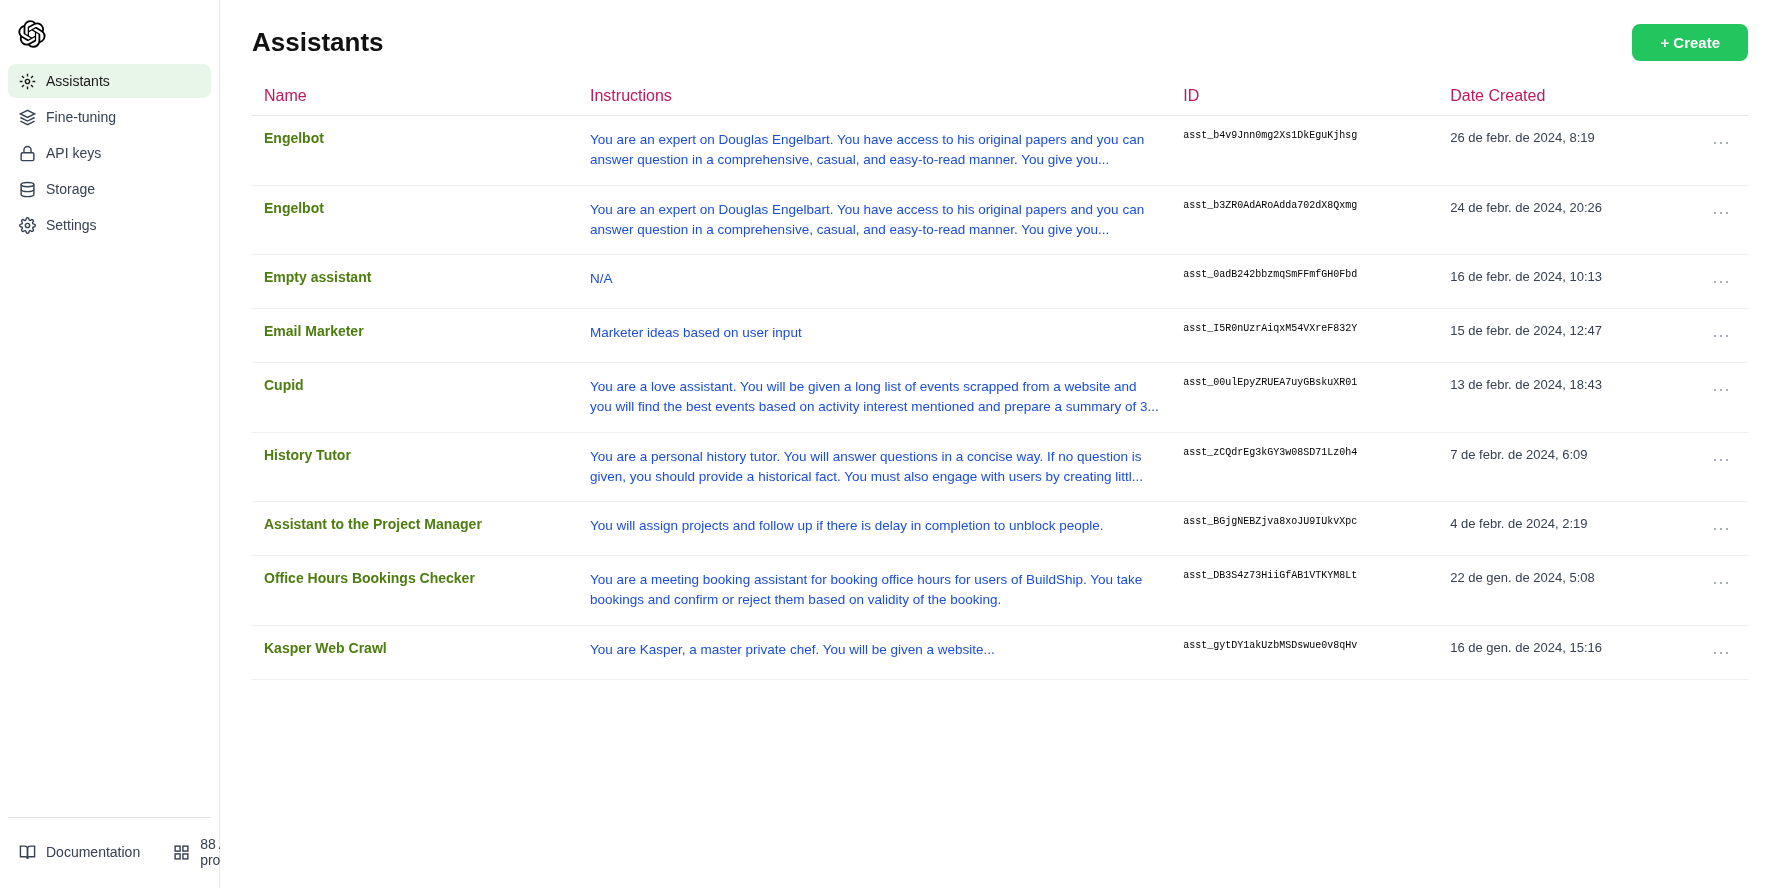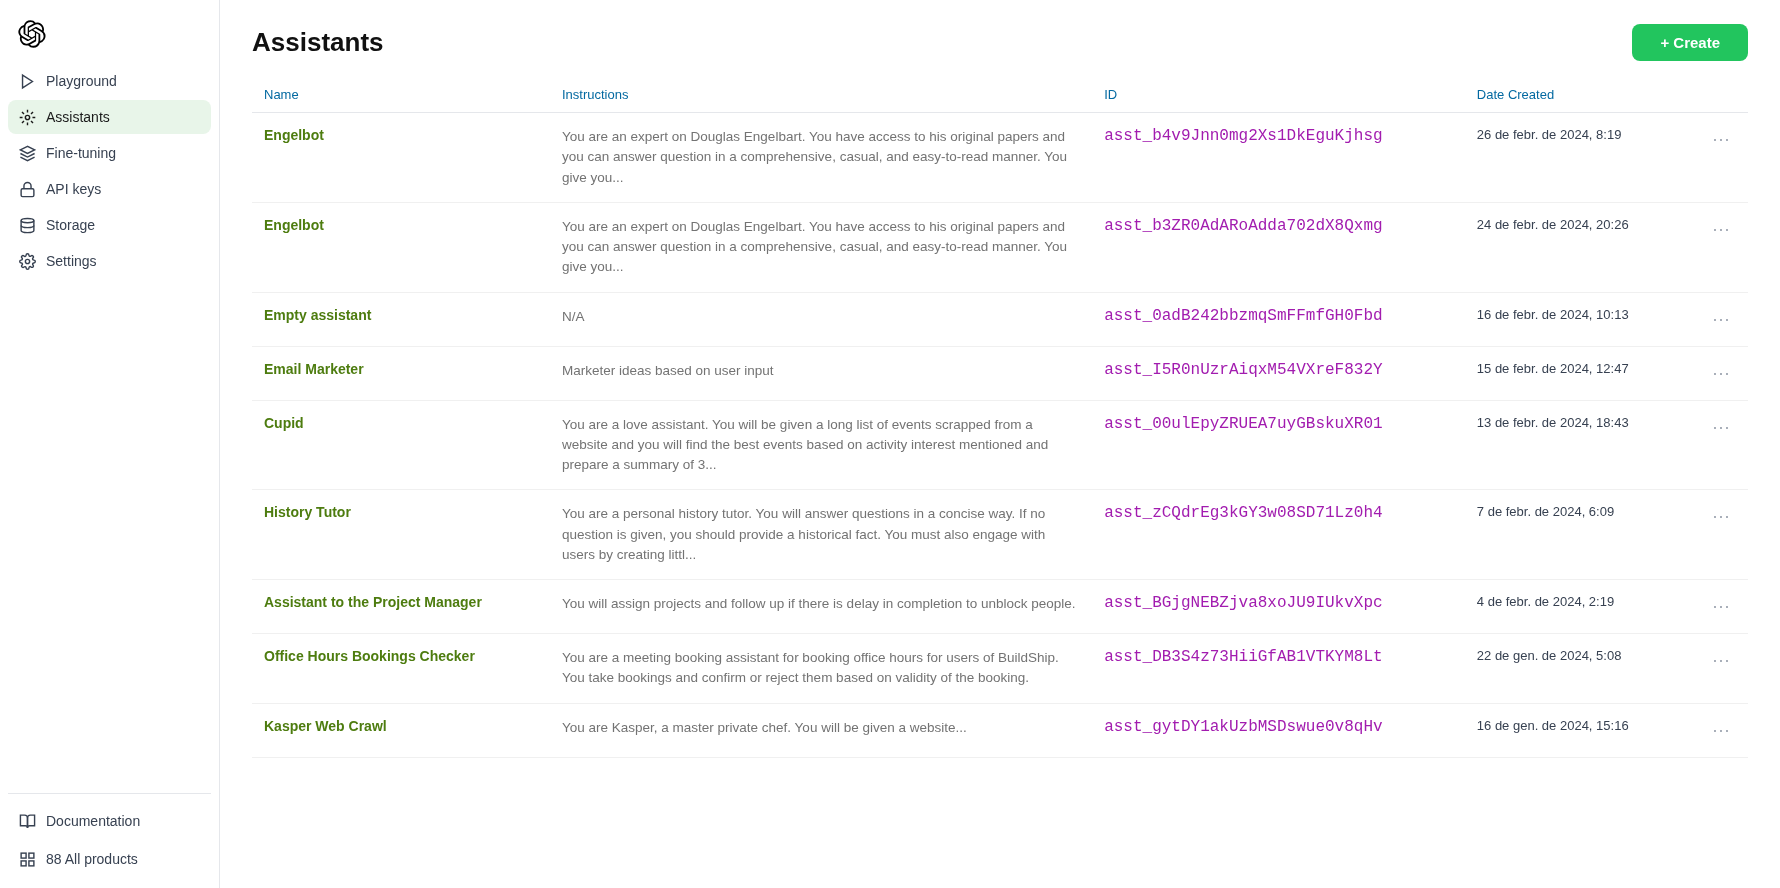--- a/index.html
+++ b/index.html
@@ -40,22 +40,21 @@
       cursor: pointer;
       font-size: 14px;
       color: #374151;
       text-decoration: none;
       font-weight: 400;
     }
     .sidebar-item.active { background: #e8f5e9; color: #1a1a1a; font-weight: 500; }
     .sidebar-item .icon { width: 18px; height: 18px; display: flex; align-items: center; justify-content: center; flex-shrink: 0; }
     .sidebar-bottom {
       display: flex;
-      flex-direction: column;
-      gap: 4px;
+      gap: 12px;
       border-top: 1px solid #e5e7eb;
       padding-top: 10px;
       margin-top: 8px;
     }
 
     
     .main {
       flex: 1;
       display: flex;
       flex-direction: column;
@@ -93,51 +92,51 @@
       flex: 1;
       overflow-y: auto;
       padding: 0 32px;
     }
     table {
       width: 100%;
       border-collapse: collapse;
     }
     thead th {
       text-align: left;
-      font-size: 13px;
+      font-size: 16px;
       font-weight: 500;
-      color: #0369a1;
+      color: #be185d;
       padding: 10px 12px;
       border-bottom: 1px solid #e5e7eb;
     }
     tbody tr {
       border-bottom: 1px solid #f0f0f0;
     }
     tbody td {
       padding: 14px 12px;
       vertical-align: top;
       font-size: 14px;
       color: #374151;
     }
     .td-name {
       font-weight: 700;
       color: #4d7c0f;
       white-space: nowrap;
       min-width: 200px;
     }
     .td-instructions {
-      color: #737373;
+      color: #1d4ed8;
       font-size: 13.5px;
       max-width: 440px;
       line-height: 1.5;
     }
     .td-id {
       font-family: 'Courier New', monospace;
-      font-size: 16px;
-      color: #a21caf;
+      font-size: 10px;
+      color: #000000;
       white-space: nowrap;
     }
     .td-date {
       white-space: nowrap;
       font-size: 13px;
       color: #374151;
       min-width: 170px;
     }
     .td-actions {
       text-align: right;
@@ -158,28 +157,20 @@
 
 <nav class="sidebar">
   <div class="sidebar-logo">
 
     <svg viewBox="0 0 41 41" fill="none" xmlns="http://www.w3.org/2000/svg">
       <path d="M37.532 16.87a9.963 9.963 0 00-.856-8.184 10.079 10.079 0 00-10.855-4.835 9.964 9.964 0 00-7.504-3.336 10.079 10.079 0 00-9.612 6.977 9.967 9.967 0 00-6.664 4.834 10.08 10.08 0 001.24 11.817 9.965 9.965 0 00.856 8.185 10.079 10.079 0 0010.855 4.835 9.965 9.965 0 007.504 3.336 10.078 10.078 0 009.617-6.981 9.967 9.967 0 006.663-4.834 10.079 10.079 0 00-1.244-11.814zM22.498 37.886a7.474 7.474 0 01-4.799-1.735c.061-.033.168-.091.237-.134l7.964-4.6a1.294 1.294 0 00.655-1.134V19.054l3.366 1.944a.12.12 0 01.066.092v9.299a7.505 7.505 0 01-7.49 7.496zM6.392 31.006a7.471 7.471 0 01-.894-5.023c.06.036.162.099.237.141l7.964 4.6a1.297 1.297 0 001.308 0l9.724-5.614v3.888a.12.12 0 01-.048.103L16.51 33.74a7.505 7.505 0 01-10.118-2.734zM4.297 13.62A7.469 7.469 0 018.2 10.333c0 .068-.004.19-.004.274v9.201a1.294 1.294 0 00.654 1.132l9.723 5.614-3.366 1.944a.12.12 0 01-.114.012L7.044 23.86a7.504 7.504 0 01-2.747-10.24zm27.658 6.437l-9.724-5.615 3.367-1.943a.121.121 0 01.114-.012l8.048 4.648a7.498 7.498 0 01-1.158 13.528v-9.476a1.293 1.293 0 00-.647-1.13zm3.35-5.043c-.059-.037-.162-.099-.236-.141l-7.965-4.6a1.298 1.298 0 00-1.308 0l-9.723 5.614v-3.888a.12.12 0 01.048-.103l8.051-4.648a7.498 7.498 0 0111.133 7.766zm-21.063 6.929l-3.367-1.944a.12.12 0 01-.065-.092v-9.299a7.497 7.497 0 0112.293-5.756 6.94 6.94 0 00-.236.134l-7.965 4.6a1.294 1.294 0 00-.654 1.132l-.006 11.225zm1.829-3.943l4.33-2.501 4.332 2.497v4.998l-4.330 2.500-4.332-2.499V18z" fill="currentColor"></path>
     </svg>
   </div>
 
   <div class="sidebar-nav">
-    <div class="sidebar-item">
-      <span class="icon">
-        <svg width="17" height="17" viewBox="0 0 24 24" fill="none" stroke="currentColor" stroke-width="2">
-            <polygon points="5 3 19 12 5 21 5 3"></polygon>
-          </svg>
-      </span>
-      <span>Playground</span>
-    </div>
     <div class="sidebar-item active">
       <span class="icon">
         <svg width="17" height="17" viewBox="0 0 24 24" fill="none" stroke="currentColor" stroke-width="2">
             <circle cx="12" cy="12" r="3"></circle>
             <path d="M12 1v4M12 19v4M4.22 4.22l2.83 2.83M16.95 16.95l2.83 2.83M1 12h4M19 12h4M4.22 19.78l2.83-2.83M16.95 7.05l2.83-2.83"></path>
           </svg>
       </span>
       <span>Assistants</span>
     </div>
     <div class="sidebar-item">

